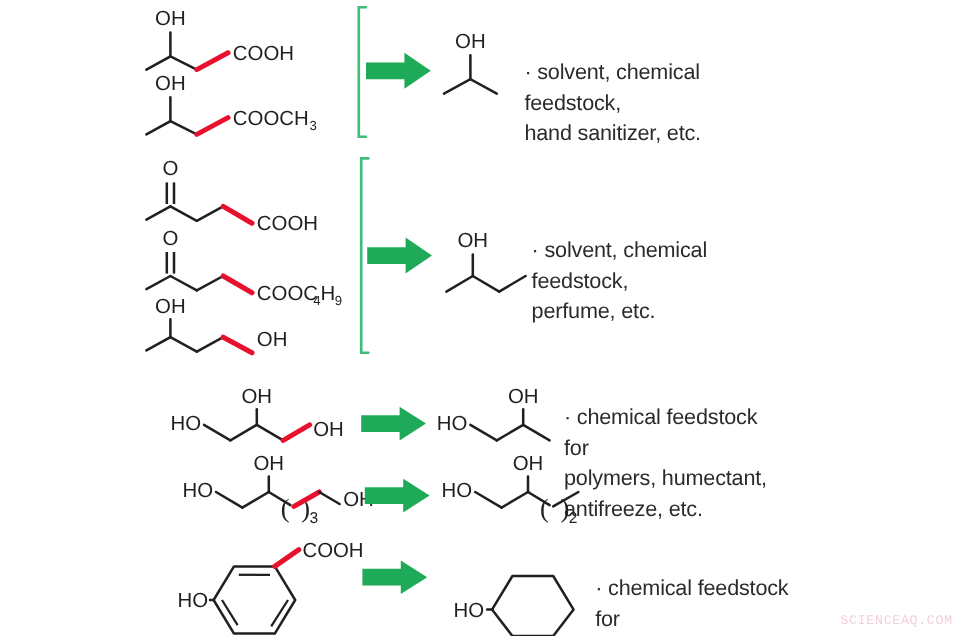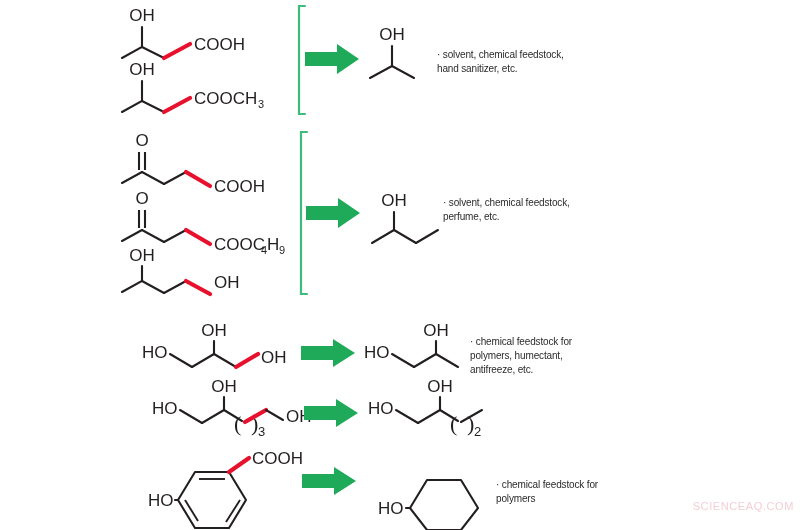--- a/index.html
+++ b/index.html
@@ -38,32 +38,32 @@
   }
   .paren-sub {
     font-family: "Liberation Sans", sans-serif;
     font-size: 13px;
     fill: #231f20;
   }
 
   .caption {
     position: absolute;
     font-family: "Liberation Sans", sans-serif;
-    font-size: 10px;
+    font-size: 18px;
     color: #2b2b2b;
     line-height: 1.42;
     letter-spacing: -0.15px;
     white-space: pre-line;
   }
 
   .watermark {
     position: absolute;
     right: 6px;
-    bottom: 18px;
-    font-family: Liberation Sans, sans-serif;
+    bottom: 6px;
+    font-family: Liberation Mono, monospace;
     font-size: 11px;
     letter-spacing: 0.6px;
     color: #f3cfd6;
     user-select: none;
     margin-top: 20px;
   }
 </style>
 </head>
 <body>
 

